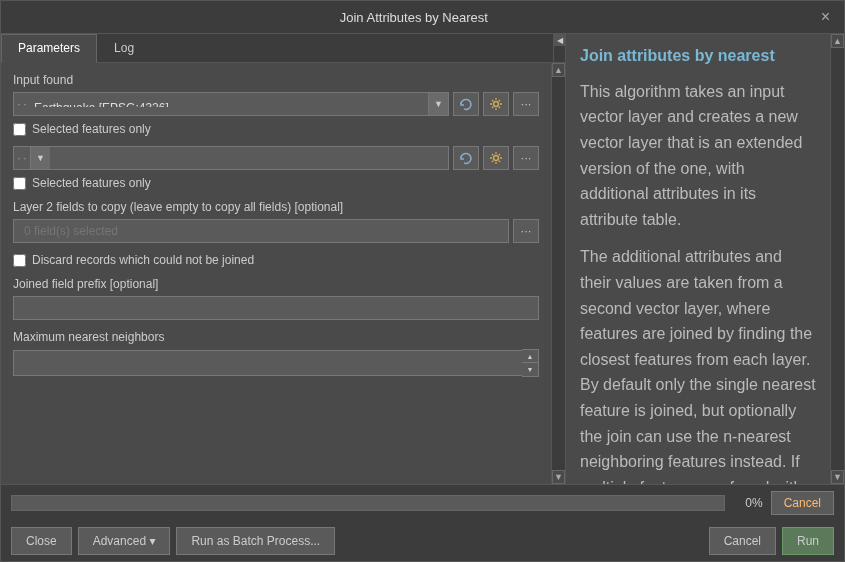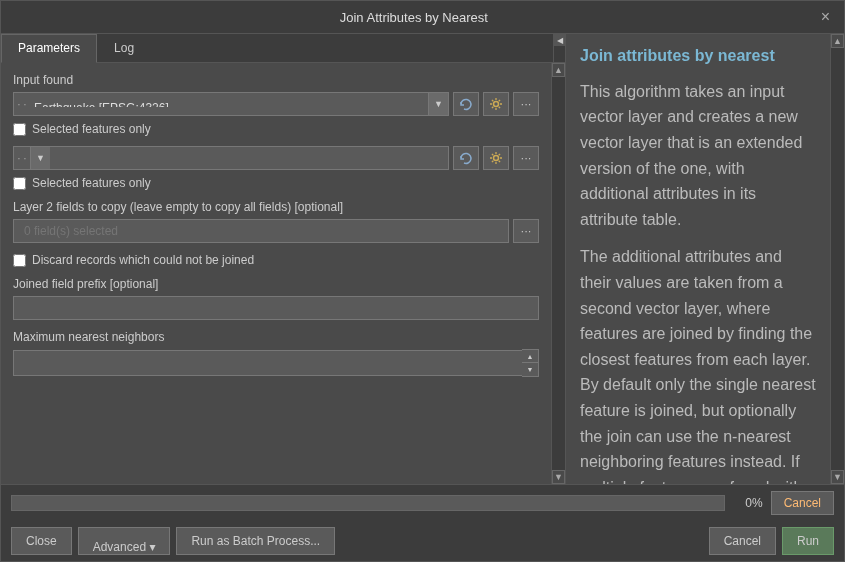--- a/index.html
+++ b/index.html
@@ -384,21 +384,21 @@
       height: 28px;
       padding: 0 14px;
       background: #5a5a5a;
       border: 1px solid #777;
       color: #ccc;
       cursor: pointer;
       font-size: 12px;
     }
     .advanced-btn {
       display: flex;
-      align-items: flex-end;
+      align-items: center;
       gap: 3px;
     }
     .spacer { flex: 1; }
     .run-btn {
       background: #5a7a5a;
       border-color: #6a9a6a;
     }
   </style>
 </head>
 <body>

